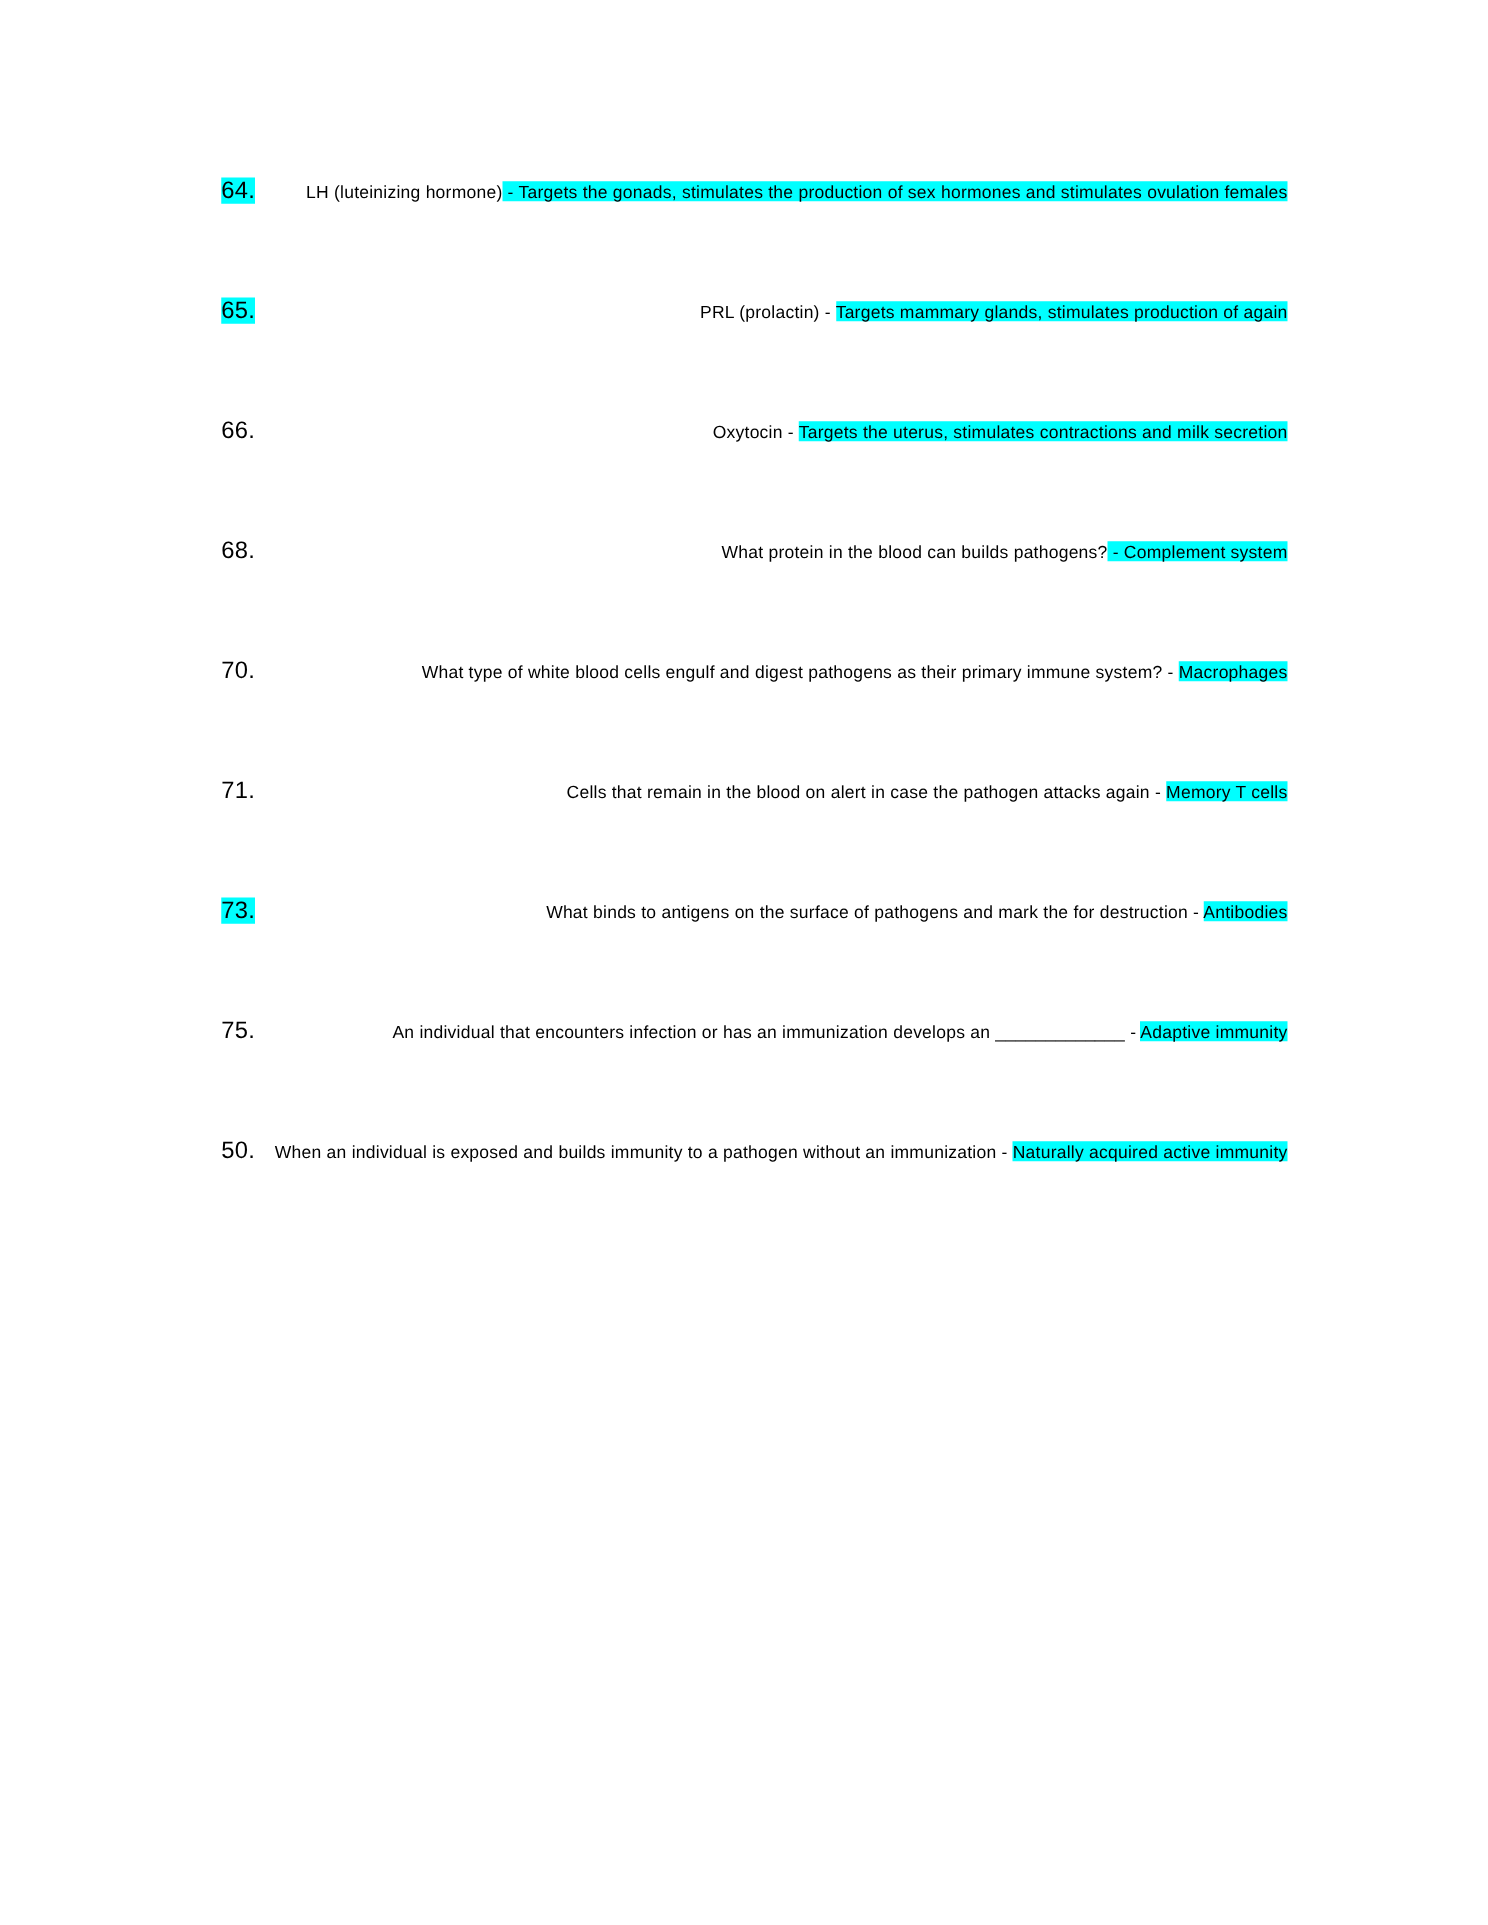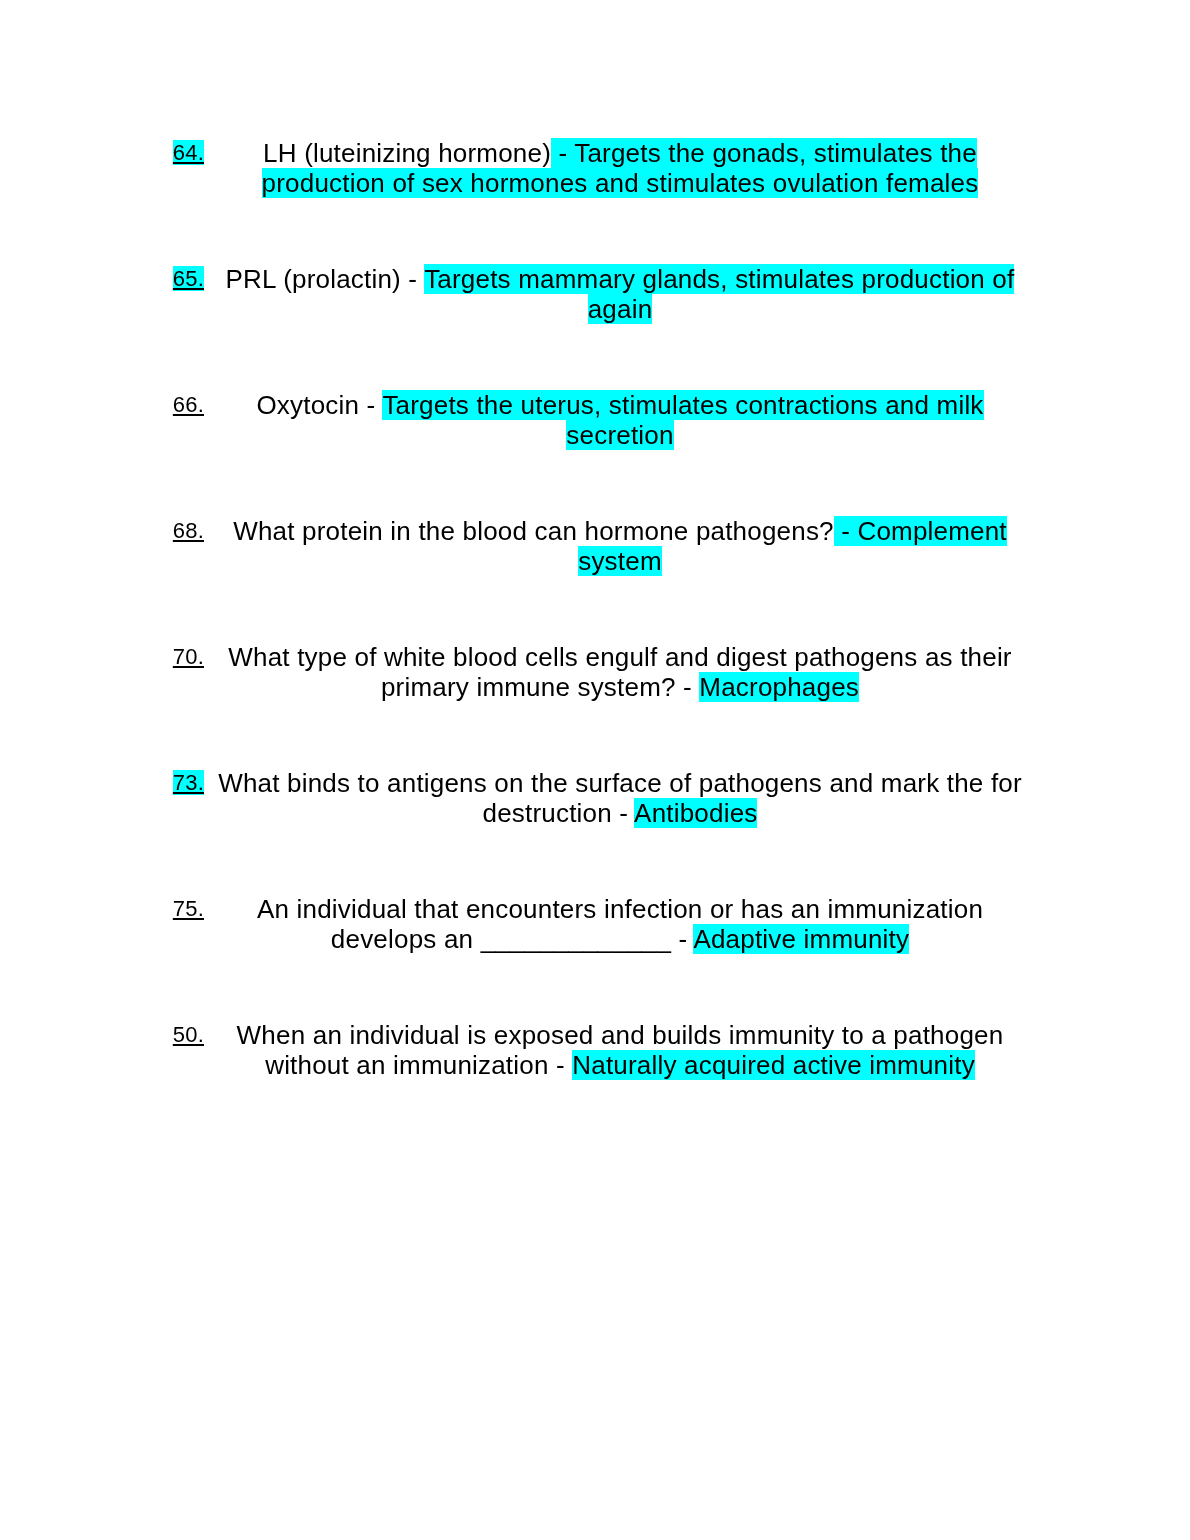--- a/index.html
+++ b/index.html
@@ -39,30 +39,29 @@
   }
   .qitem:last-child {
     margin-bottom: 0;
   }
   .qnum {
     position: absolute;
     left: 0;
     top: 0;
     width: 36px;
     text-align: right;
-    font-size: 22px;
+    font-size: 19px;
     line-height: 30px;
     white-space: pre;
-    text-decoration: underline;
   }
   .qbody {
     display: block;
-    font-size: 26px;
+    font-size: 14px;
     line-height: 30px;
-    text-align: center;
+    text-align: right;
   }
   .hl {
     background-color: #00ffff;
     box-decoration-break: clone;
     -webkit-box-decoration-break: clone;
   }
 </style>
 </head>
 <body>
 
@@ -75,25 +74,29 @@
       <li class="qitem">
         <span class="qnum"><span class="hl">65.</span></span>
         <span class="qbody"><span>PRL (prolactin) - </span><span class="hl">Targets mammary glands, stimulates production of again</span></span>
       </li>
       <li class="qitem">
         <span class="qnum">66.</span>
         <span class="qbody"><span>Oxytocin - </span><span class="hl">Targets the uterus, stimulates contractions and milk secretion</span></span>
       </li>
       <li class="qitem">
         <span class="qnum">68.</span>
-        <span class="qbody"><span>What protein in the blood can hormone pathogens?</span><span class="hl"> - Complement system</span></span>
+        <span class="qbody"><span>What protein in the blood can builds pathogens?</span><span class="hl"> - Complement system</span></span>
       </li>
       <li class="qitem">
         <span class="qnum">70.</span>
         <span class="qbody"><span>What type of white blood cells engulf and digest pathogens as their primary immune system? - </span><span class="hl">Macrophages</span></span>
+      </li>
+      <li class="qitem">
+        <span class="qnum">71.</span>
+        <span class="qbody"><span>Cells that remain in the blood on alert in case the pathogen attacks again - </span><span class="hl">Memory T cells</span></span>
       </li>
       <li class="qitem">
         <span class="qnum"><span class="hl">73.</span></span>
         <span class="qbody"><span>What binds to antigens on the surface of pathogens and mark the for destruction - </span><span class="hl">Antibodies</span></span>
       </li>
       <li class="qitem">
         <span class="qnum">75.</span>
         <span class="qbody"><span>An individual that encounters infection or has an immunization develops an _____________ - </span><span class="hl">Adaptive immunity</span></span>
       </li>
       <li class="qitem">

